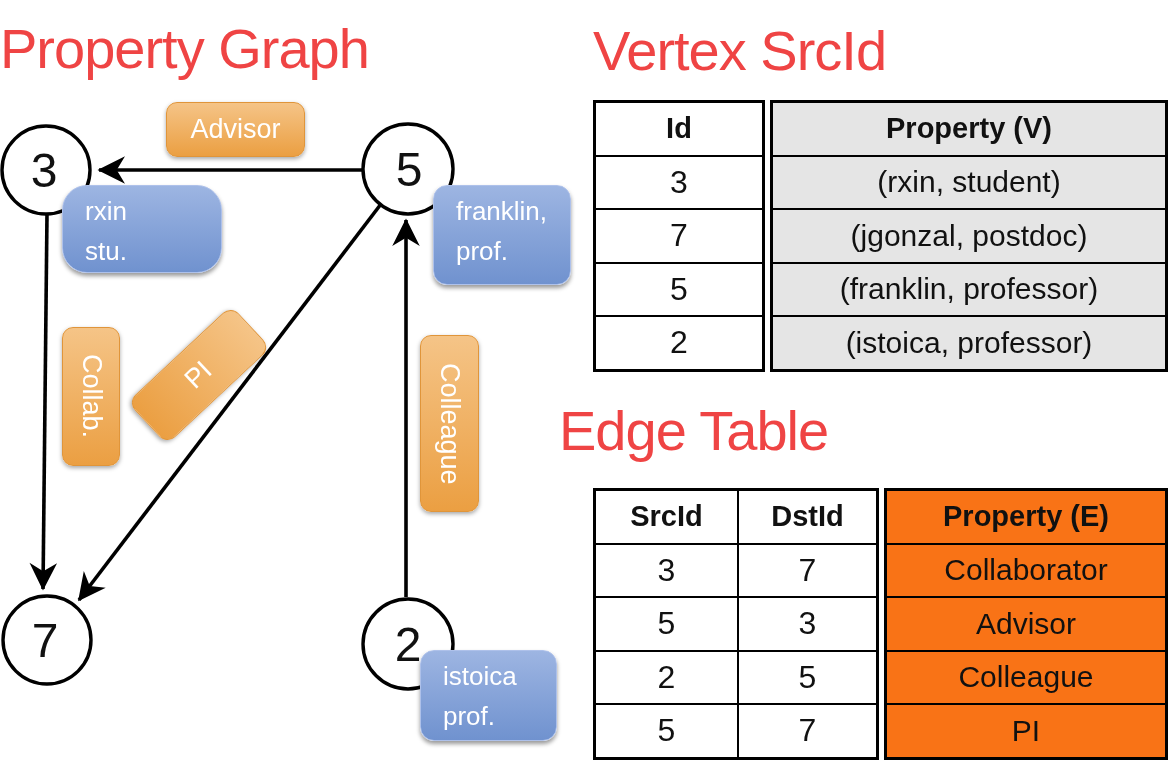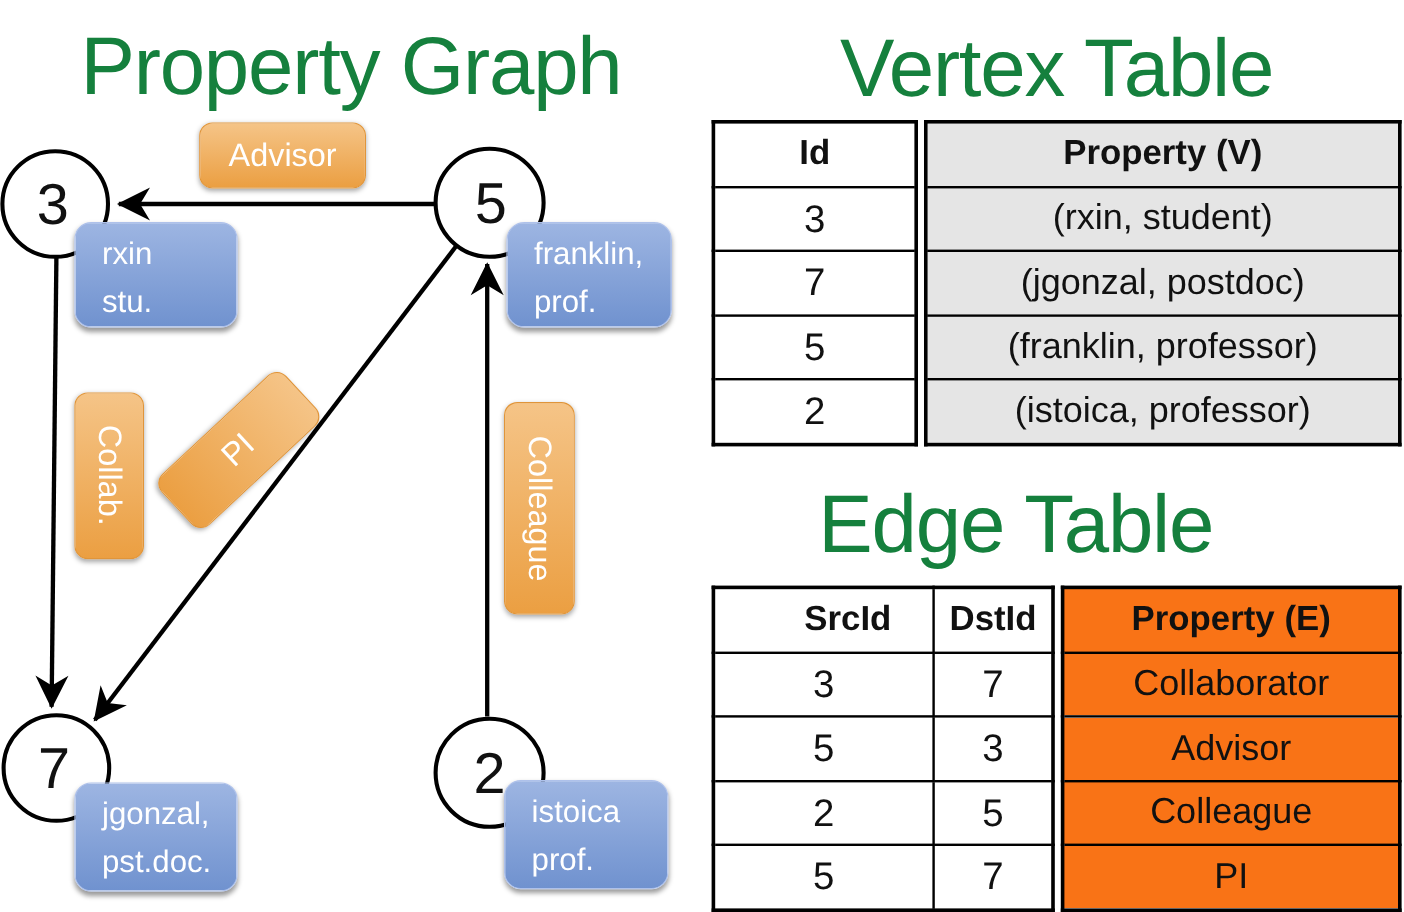--- a/index.html
+++ b/index.html
@@ -1,22 +1,22 @@
 <!DOCTYPE html>
 <html><head>
 <meta charset="utf-8">
 <style>
   html,body{margin:0;padding:0;background:#fff;}
   #slide{
     position:relative;width:1170px;height:760px;background:#ffffff;
     font-family:"Liberation Sans",sans-serif;overflow:hidden;
   }
   .title{
-    position:absolute;text-align:center;color:#15803d;
-    font-size:68px;letter-spacing:-1px;white-space:nowrap;
+    position:absolute;text-align:left;color:#ef4444;
+    font-size:56px;letter-spacing:-1px;white-space:nowrap;
   }
   #pg-title{left:0;top:16px;width:585px;}
   #vt-title{left:593px;top:18px;width:575px;}
   #et-title{left:559px;top:398px;width:575px;}
 
   
   #graph-svg{position:absolute;left:0;top:0;}
 
   
   .obox{
@@ -49,21 +49,21 @@
   td.num{font-size:32px;}
   .v-fill th,.v-fill td{background:#e5e5e5;}
   .e-fill th,.e-fill td{background:#f97316;}
 </style>
 </head>
 <body>
 
 <div id="slide">
 
   <div id="pg-title" class="title">Property Graph</div>
-  <div id="vt-title" class="title">Vertex Table</div>
+  <div id="vt-title" class="title">Vertex SrcId</div>
   <div id="et-title" class="title">Edge Table</div>
 
   <svg id="graph-svg" width="585" height="760" viewBox="0 0 585 760">
     <defs>
       <marker id="arrow" viewBox="0 0 10 10" refX="9" refY="5" markerWidth="8.5" markerHeight="8.5" orient="auto-start-reverse">
         <path d="M0.5,0.5 L9.5,5 L0.5,9.5 L3.2,5 Z" fill="#000"></path>
       </marker>
     </defs>
     <line x1="363" y1="170" x2="99" y2="170" stroke="#000" stroke-width="3.6" marker-end="url(#arrow)"></line>
     <line x1="47" y1="214" x2="43" y2="589" stroke="#000" stroke-width="3.6" marker-end="url(#arrow)"></line>
@@ -87,31 +87,27 @@
   <div class="obox vtext" style="left:62px;top:327px;width:56px;height:137px;">
     <span>Collab.</span>
   </div>
   <div id="pi-box" class="obox" style="left:170px;top:304px;width:56px;height:140px;">
     <span class="rot">PI</span>
   </div>
   <div class="obox vtext" style="left:420px;top:335px;width:57px;height:175px;">
     <span>Colleague</span>
   </div>
 
-  <div class="bbox" style="left:62px;top:185px;width:136px;height:88px;">
+  <div class="bbox" style="left:62px;top:185px;width:160px;height:88px;border-radius:25px;">
     <div>rxin</div>
     <div>stu.</div>
   </div>
-  <div class="bbox" style="left:422px;top:185px;width:138px;height:88px;border-radius:15px;">
+  <div class="bbox" style="left:433px;top:185px;width:138px;height:100px;">
     <div>franklin,</div>
     <div>prof.</div>
-  </div>
-  <div class="bbox" style="left:62px;top:652px;width:136px;height:91px;">
-    <div>jgonzal,</div>
-    <div>pst.doc.</div>
   </div>
   <div class="bbox" style="left:420px;top:650px;width:137px;height:91px;">
     <div>istoica</div>
     <div>prof.</div>
   </div>
 
   <div class="tbl-wrap" style="left:593px;top:100px;">
     <table style="width:172px;">
       <tbody>
           <tr>
@@ -149,21 +145,21 @@
             <td>(istoica, professor)</td>
           </tr>
     </tbody>
       </table>
   </div>
 
   <div class="tbl-wrap" style="left:593px;top:488px;">
     <table style="width:286px;">
       <tbody>
           <tr>
-        <th style="width:141px;padding-left:40px;">SrcId</th>
+        <th style="width:141px;">SrcId</th>
         <th>DstId</th>
       </tr>
       <tr>
         <td class="num">3</td>
         <td class="num">7</td>
       </tr>
       <tr>
         <td class="num">5</td>
         <td class="num">3</td>
       </tr>

